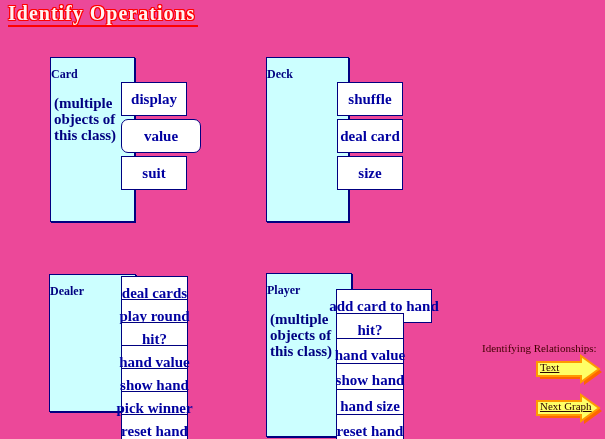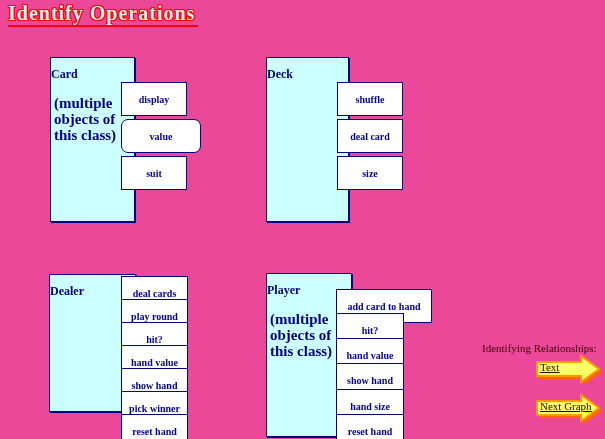--- a/index.html
+++ b/index.html
@@ -39,21 +39,21 @@
     margin-top:9px;text-align:left;
     font-size:12px;font-weight:bold;color:var(--class-border);
   }
   .class-note{
     position:absolute;left:3px;top:37px;width:72px;
     font-size:15px;line-height:16px;font-weight:bold;color:var(--class-border);
   }
   .op-btn{
     position:absolute;background:var(--button-fill);
     border:1px solid var(--class-border);box-sizing:border-box;
-    color:var(--button-text);font-size:10px;font-weight:bold;
+    color:var(--button-text);font-size:15px;font-weight:bold;
     display:flex;align-items:center;justify-content:center;
     white-space:nowrap;padding:16px;cursor:pointer;
   }
   #legend-label{
     position:absolute;left:482px;top:342px;
     font-size:11px;color:var(--legend-text);white-space:nowrap;
   }
   .arrow-btn{position:absolute;width:66px;height:32px;cursor:pointer;}
   #arrow-text{left:536px;top:354px;}
   #arrow-next{left:536px;top:393px;}

